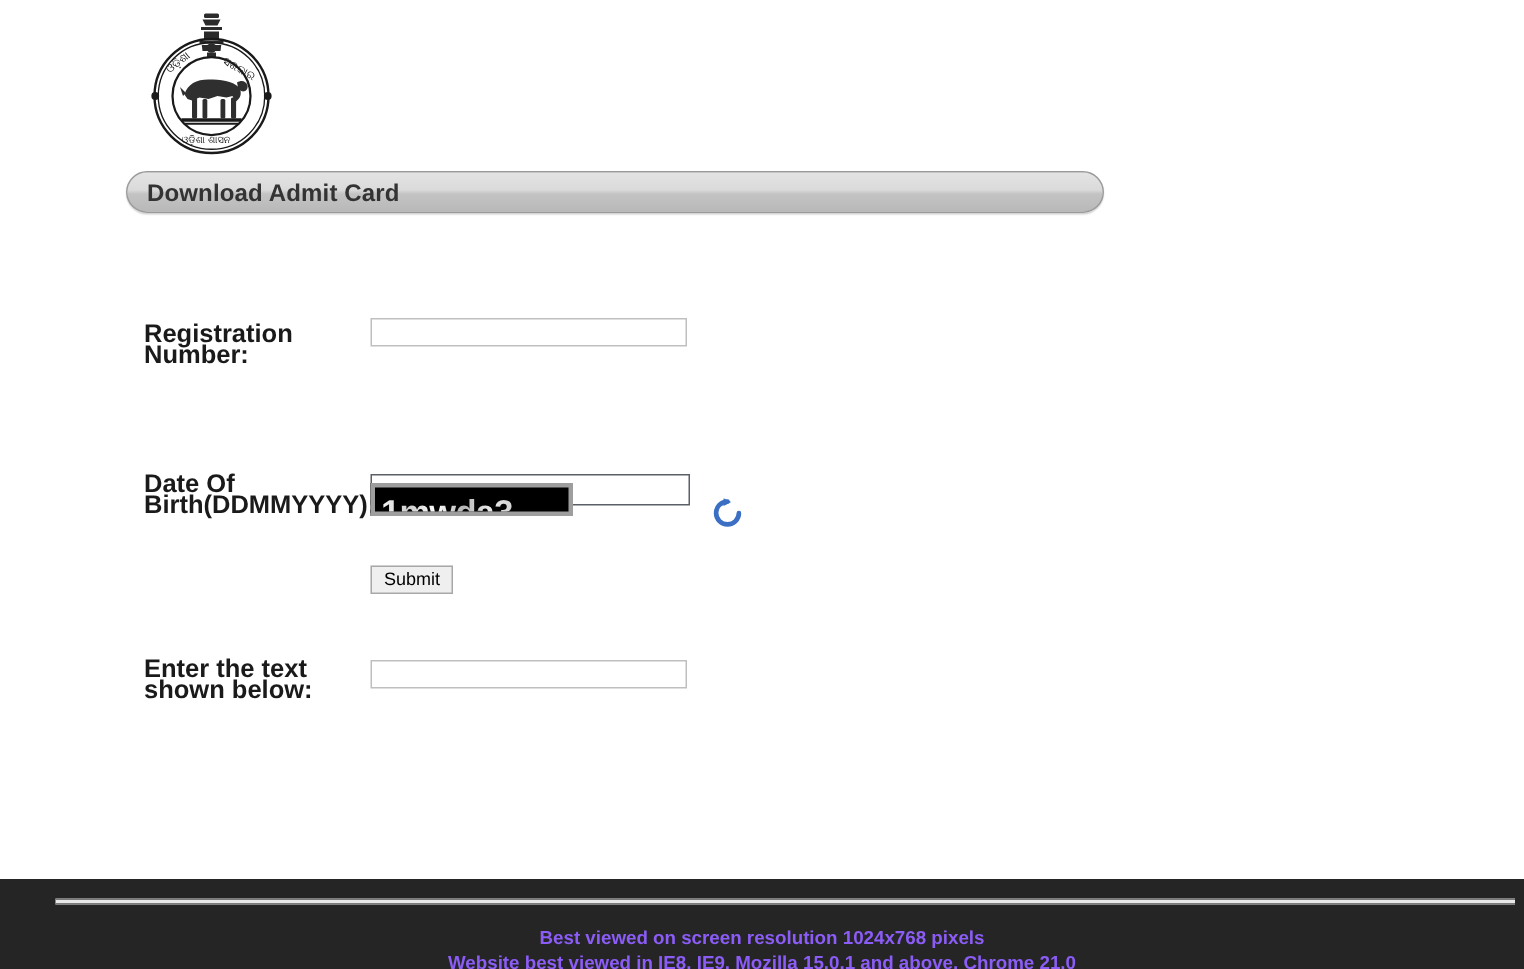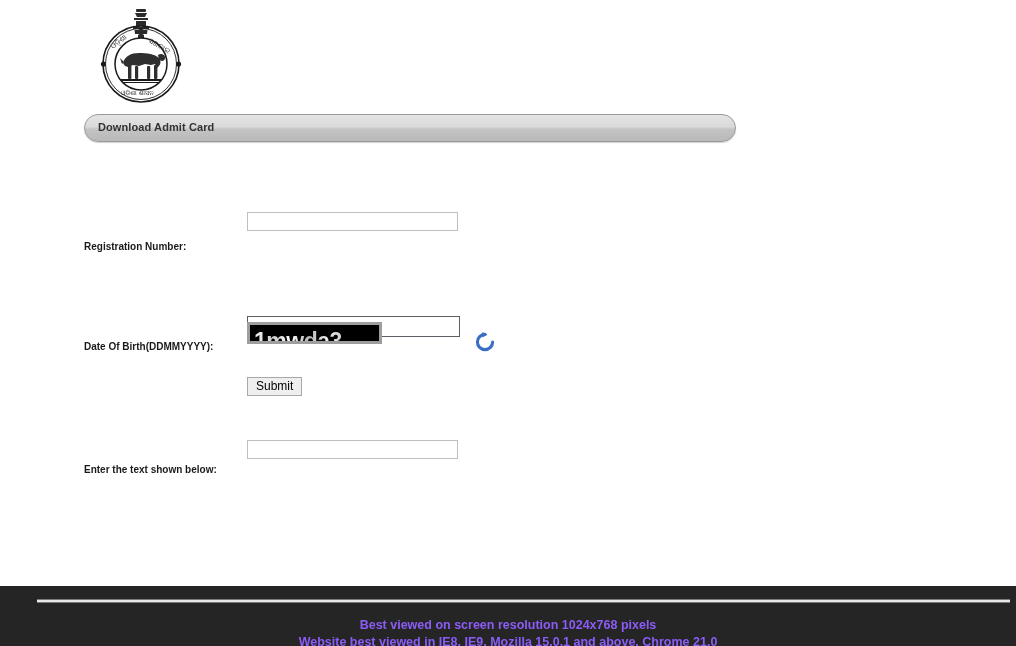--- a/index.html
+++ b/index.html
@@ -36,47 +36,46 @@
     border: 1px solid #9a9a9a;
     border-radius: 14px;
     background: linear-gradient(to bottom, #e4e4e4 0%, #dadada 45%, #c3c3c3 55%, #b9b9b9 100%);
     box-sizing: border-box;
     box-shadow: 0 1px 1px rgba(0,0,0,0.18);
   }
   #header-title {
     position: absolute;
     left: 13px;
     top: 6px;
-    font-size: 11px;
+    font-size: 16px;
     font-weight: bold;
     color: #333333;
     letter-spacing: 0.1px;
     white-space: nowrap;
   }
 
   
   #form-area {
     position: absolute;
     left: 84px;
     top: 206px;
     width: 620px;
   }
   .form-row {
     position: relative;
     width: 100%;
   }
   .form-label {
     position: absolute;
-    left: 0;
-    font-size: 10px;
+    left: 12px;
+    font-size: 17px;
     font-weight: bold;
     color: #1a1a1a;
     line-height: 14px;
     width: 150px;
-    margin-top: 24px;
   }
   .text-input {
     position: absolute;
     font-family: "Liberation Sans", sans-serif;
     font-size: 12px;
     background: #ffffff;
     box-sizing: border-box;
     padding: 1px 3px;
     outline: none;
   }

